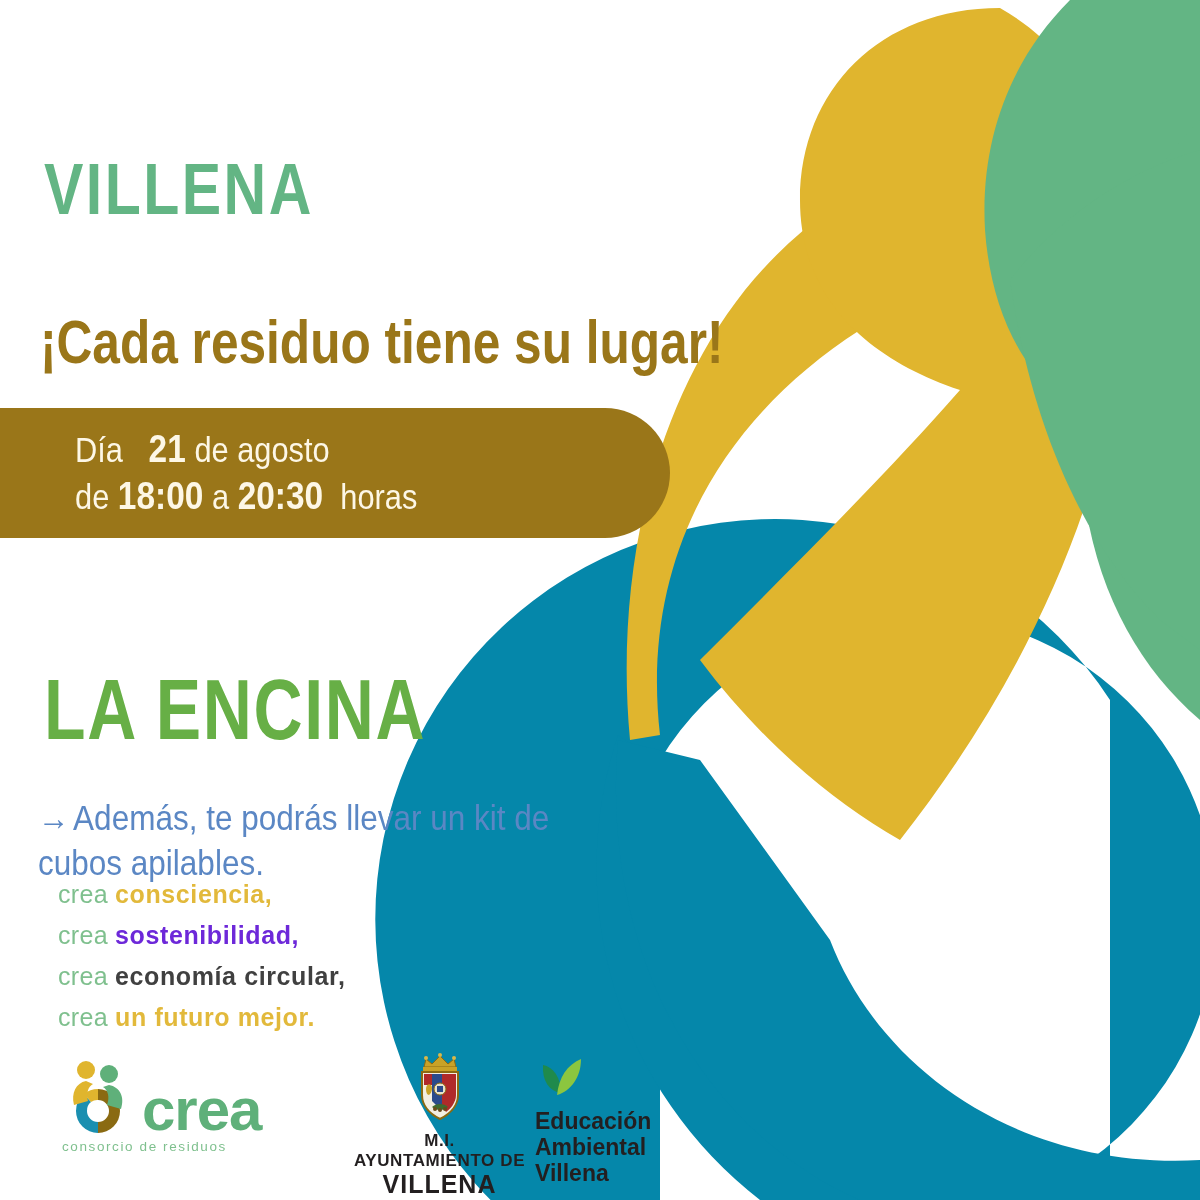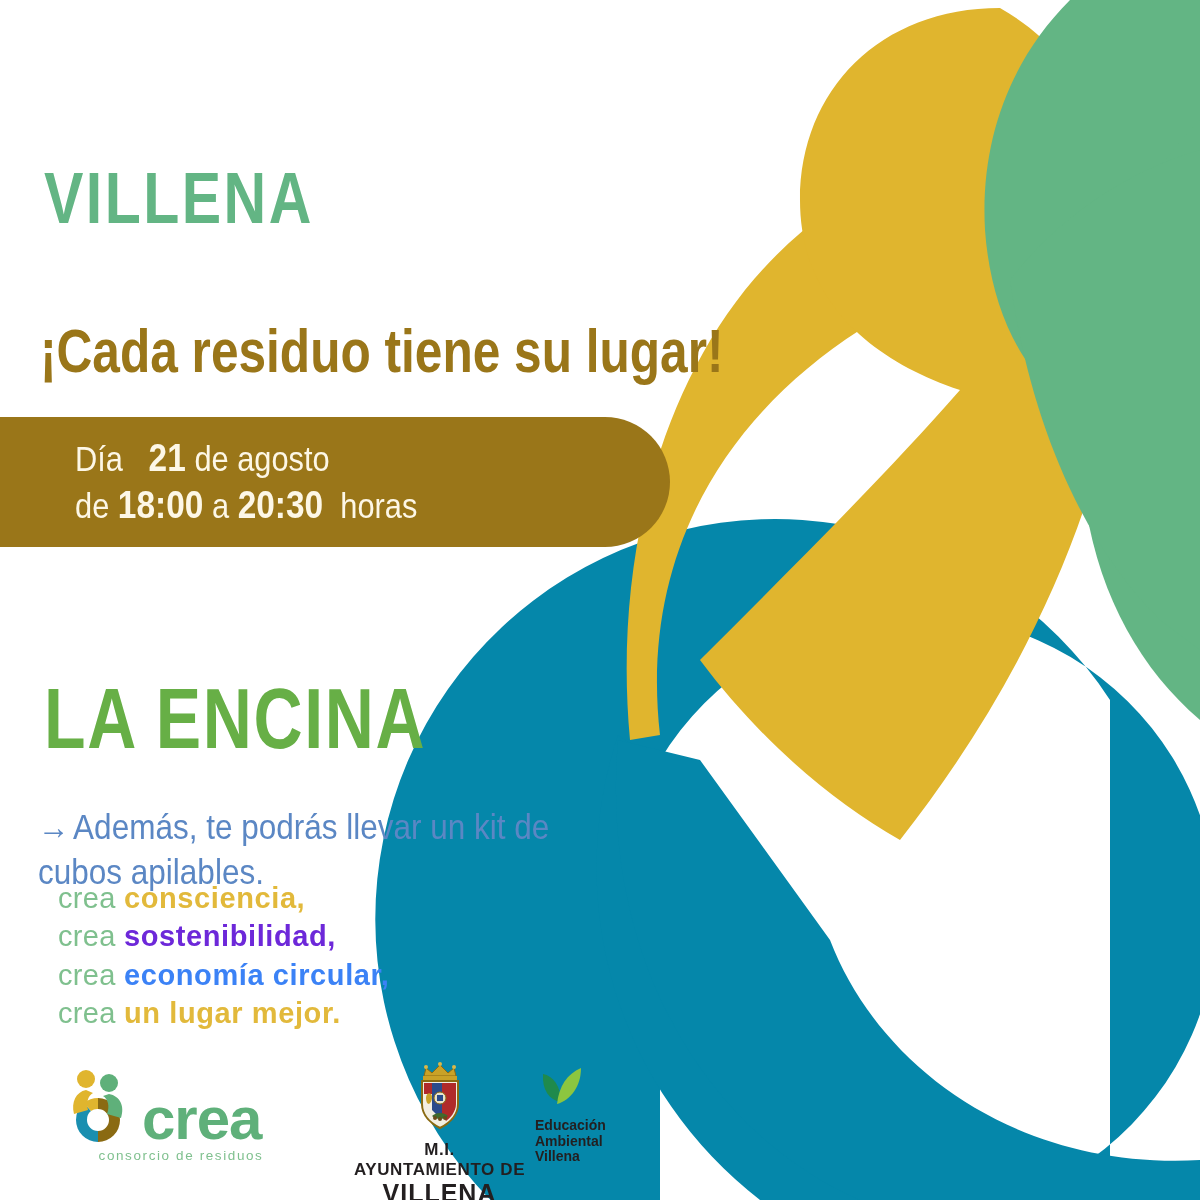--- a/index.html
+++ b/index.html
@@ -22,21 +22,21 @@
     top: 0;
     left: 0;
     width: 1200px;
     height: 1200px;
     pointer-events: none;
   }
 
   
   .content {
     position: absolute;
-    top: 13px;
+    top: 4px;
     left: 0;
     width: 700px;
     height: 996px;
   }
 
   #title-villena {
     position: absolute;
     left: 44px;
     top: 101px;
     font-family: "Liberation Sans Narrow", "Liberation Sans", sans-serif;
@@ -124,36 +124,37 @@
     margin-right: 6px;
   }
 
   #slogan {
     position: absolute;
     left: 58px;
     top: 866px;
     font-family: "Liberation Sans", sans-serif;
   }
   .slogan-line {
-    font-size: 29px;
+    font-size: 25px;
     line-height: 1.32;
     white-space: nowrap;
     letter-spacing: 0.3px;
+    margin-top: 8px;
   }
   .slogan-line .crea {
     color: #7fc08e;
     font-weight: normal;
   }
   .slogan-line .word {
     font-weight: bold;
     letter-spacing: 0.6px;
   }
   .w-yellow  { color: #e2b93b; }
   .w-blue    { color: #6d28d9; }
-  .w-brown   { color: #3b82f6; }
+  .w-brown   { color: #404040; }
 
   
   #logos {
     position: absolute;
     left: 0;
     top: 1035px;
     width: 700px;
     height: 165px;
   }
 
@@ -169,21 +170,21 @@
     color: #5fb07a;
     letter-spacing: -1px;
     line-height: 0.85;
     margin-left: 6px;
   }
   #crea-tagline {
     font-family: "Liberation Sans", sans-serif;
     font-size: 13.5px;
     color: #7fc08e;
     letter-spacing: 1.6px;
-    text-align: center;
+    text-align: left;
     margin-top: 4px;
     margin-right: 2px;
   }
 
   
   #logo-ayto { left: 352px; top: 12px; width: 175px; text-align: center; }
   #ayto-line1 {
     font-family: "Liberation Sans", sans-serif;
     font-size: 17px;
     font-weight: bold;
@@ -197,21 +198,21 @@
     font-weight: bold;
     letter-spacing: 1px;
     color: #231f20;
     line-height: 1.1;
   }
 
   
   #logo-edu { left: 535px; top: 18px; width: 150px; }
   #edu-text {
     font-family: "Liberation Sans", sans-serif;
-    font-size: 14px;
+    font-size: 23px;
     font-weight: bold;
     color: #231f20;
     line-height: 1.12;
     margin-top: 4px;
   }
 </style>
 </head>
 <body>
 
 <div id="poster">
@@ -306,21 +307,21 @@
       <div class="slogan-line">
         <span class="crea">crea</span>
         <span class="word w-blue">sostenibilidad,</span>
       </div>
       <div class="slogan-line">
         <span class="crea">crea</span>
         <span class="word w-brown">economía circular,</span>
       </div>
       <div class="slogan-line">
         <span class="crea">crea</span>
-        <span class="word w-yellow">un lugar mejor.</span>
+        <span class="word w-yellow">un futuro mejor.</span>
       </div>
     </div>
 
     <div id="logos">
 
       <div class="logo-block" id="logo-crea">
         <div class="crea-row">
           <svg width="74" height="78" viewBox="0 0 74 78">
 
             <path d="M 36 76 A 22 22 0 0 1 14 54 L 25 54 A 11 11 0 0 0 36 65 Z" fill="#1a8fb0"></path>

